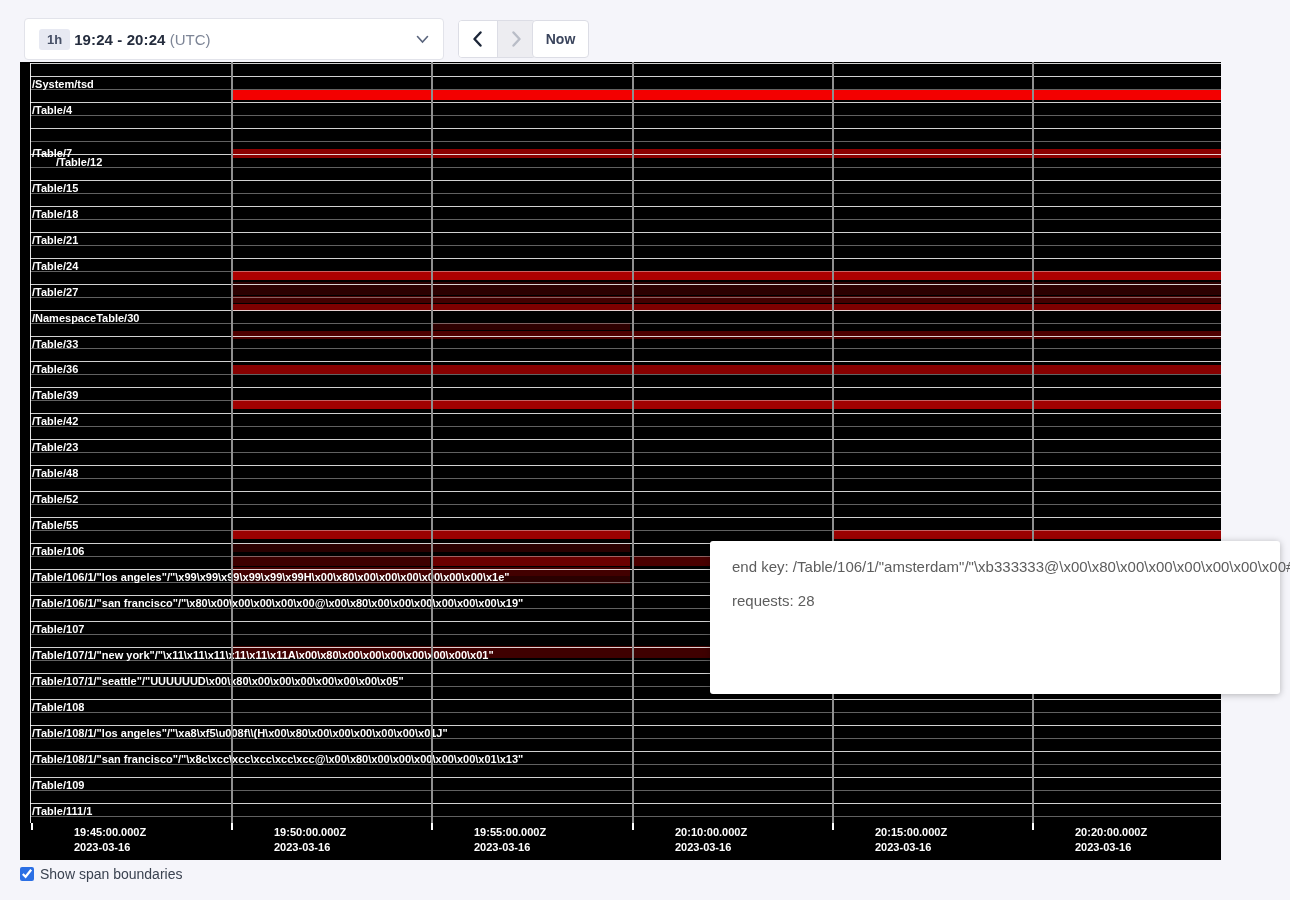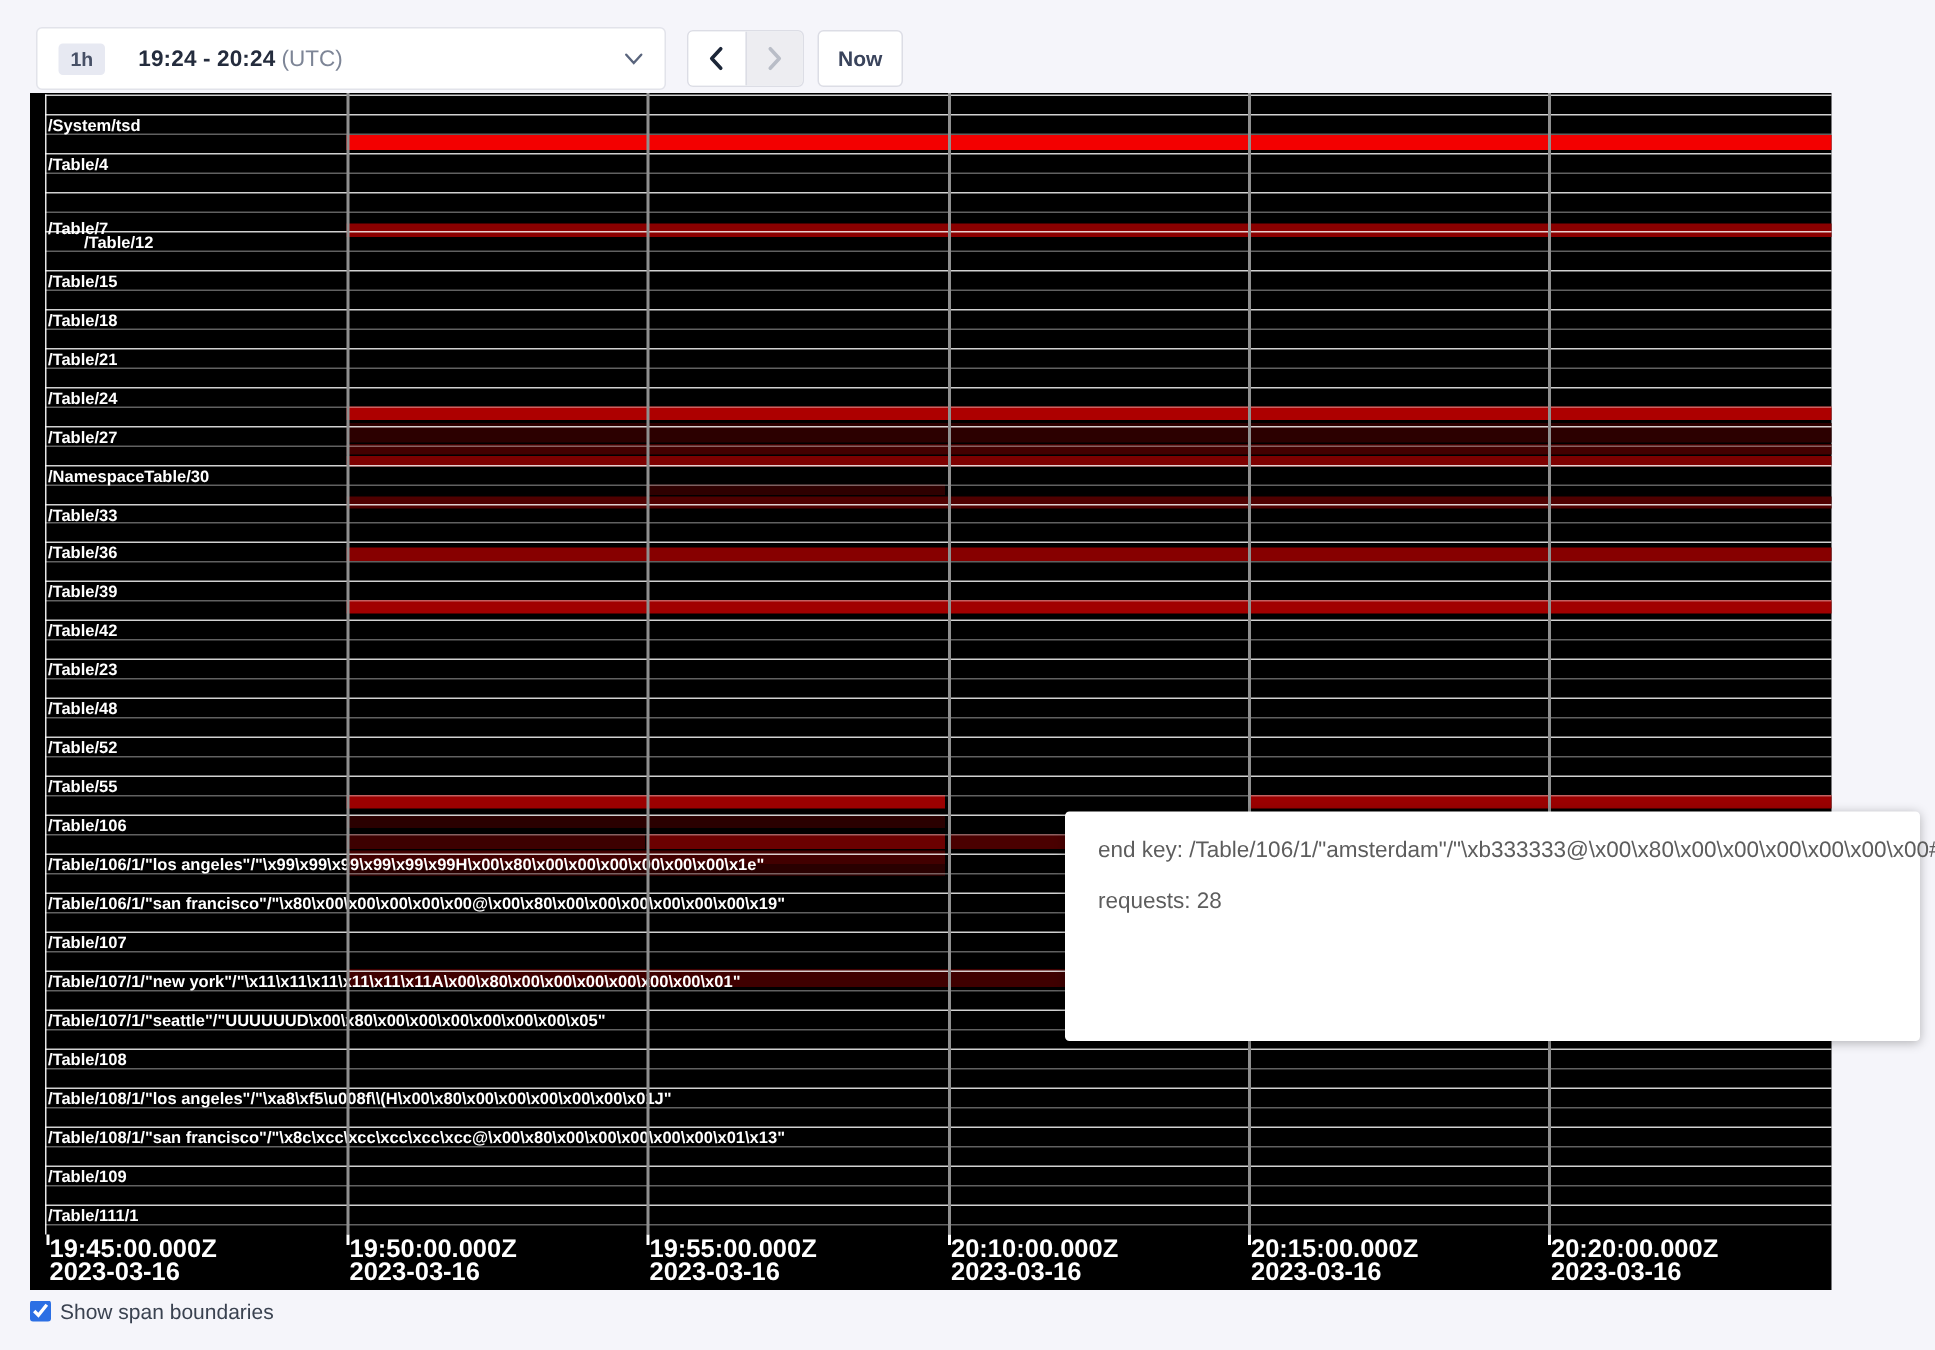--- a/index.html
+++ b/index.html
@@ -6,46 +6,46 @@
   html,body { width:1290px; height:900px; }
   body { font-family:"Liberation Sans", sans-serif; background:#f5f5fa; position:relative; overflow:hidden; }
   .page { position:absolute; inset:0; }
 
   
   .toolbar { position:absolute; left:0; top:0; width:1290px; height:62px; }
   .time-select { position:absolute; left:24px; top:18px; width:420px; height:42px;
     background:#fff; border:1px solid #e2e3ea; border-radius:4px; display:flex; align-items:center;
     padding:0 14px; cursor:pointer; }
   .badge { background:#e7e9f2; color:#475066; font-size:13px; font-weight:bold; border-radius:3px;
-    padding:3px 8px; margin-right:22px; }
+    padding:3px 8px; margin-right:4px; }
   .range { font-size:15px; color:#242c3d; }
   .range b { font-weight:bold; letter-spacing:0.1px; }
   .range .utc { color:#7d8596; font-weight:normal; }
   .chev { margin-left:auto; display:flex; align-items:center; }
   .nav-group { position:absolute; left:458px; top:20px; height:38px; width:78px; display:flex;
     border:1px solid #dcdde5; border-radius:4px; overflow:hidden; background:#fff; }
   .nav { width:39px; height:100%; border:none; background:#fff; display:flex; align-items:center;
     justify-content:center; cursor:pointer; }
   .nav.next { background:#ededf1; border-left:1px solid #dcdde5; cursor:default; }
-  .now { position:absolute; left:545px; top:20px; width:57px; height:38px; background:#fff;
+  .now { position:absolute; left:532px; top:20px; width:57px; height:38px; background:#fff;
     border:1px solid #dcdde5; border-radius:4px; font-size:14px; font-weight:bold; color:#3a445c;
     font-family:"Liberation Sans",sans-serif; cursor:pointer; }
 
   
   .heatmap { position:absolute; left:20px; top:62px; width:1201px; height:798px; background:#000; }
   .hline { position:absolute; height:1px; left:10px; width:1191px; }
   .hline.major { background:rgba(255,255,255,0.82); }
   .hline.minor { background:rgba(255,255,255,0.38); }
   .vline { position:absolute; top:0; width:2px; height:761px; background:#8f8f8f; }
   .left-edge { position:absolute; left:10px; top:1px; width:1px; height:760px; background:rgba(255,255,255,0.9); }
   .row-label { position:absolute; left:12px; color:#fff; font-size:11px; font-weight:bold;
     white-space:nowrap; line-height:11px; }
   .band { position:absolute; }
   .tick { position:absolute; top:761px; width:2px; height:7px; background:#fff; }
-  .ax { position:absolute; top:763px; color:#fff; font-size:17px; font-weight:bold; line-height:15px; white-space:nowrap; }
+  .ax { position:absolute; top:763px; color:#fff; font-size:11px; font-weight:bold; line-height:15px; white-space:nowrap;margin-left:41px; }
 
   
   .tooltip { position:absolute; left:710px; top:541px; width:570px; height:153px; background:#fff;
     border-radius:3px; box-shadow:0 1px 7px rgba(0,0,0,0.28); padding:15px 22px; z-index:5; }
   .tooltip .tline { font-size:15px; line-height:22px; color:#5d5d5d; margin-bottom:12px; white-space:nowrap; }
 
   
   .footer { position:absolute; left:20px; top:866px; display:flex; align-items:center; gap:6px; cursor:pointer; }
   .footer input { width:14px; height:14px; accent-color:#2b6fe4; cursor:pointer; }
   .footer span { font-size:14px; color:#3a4250; }

